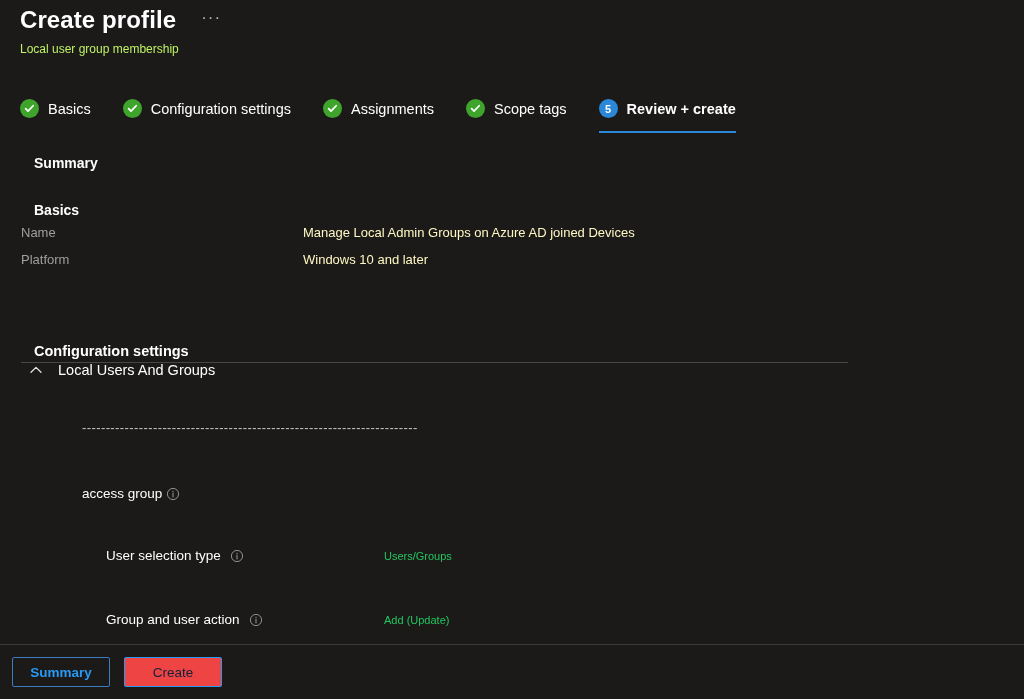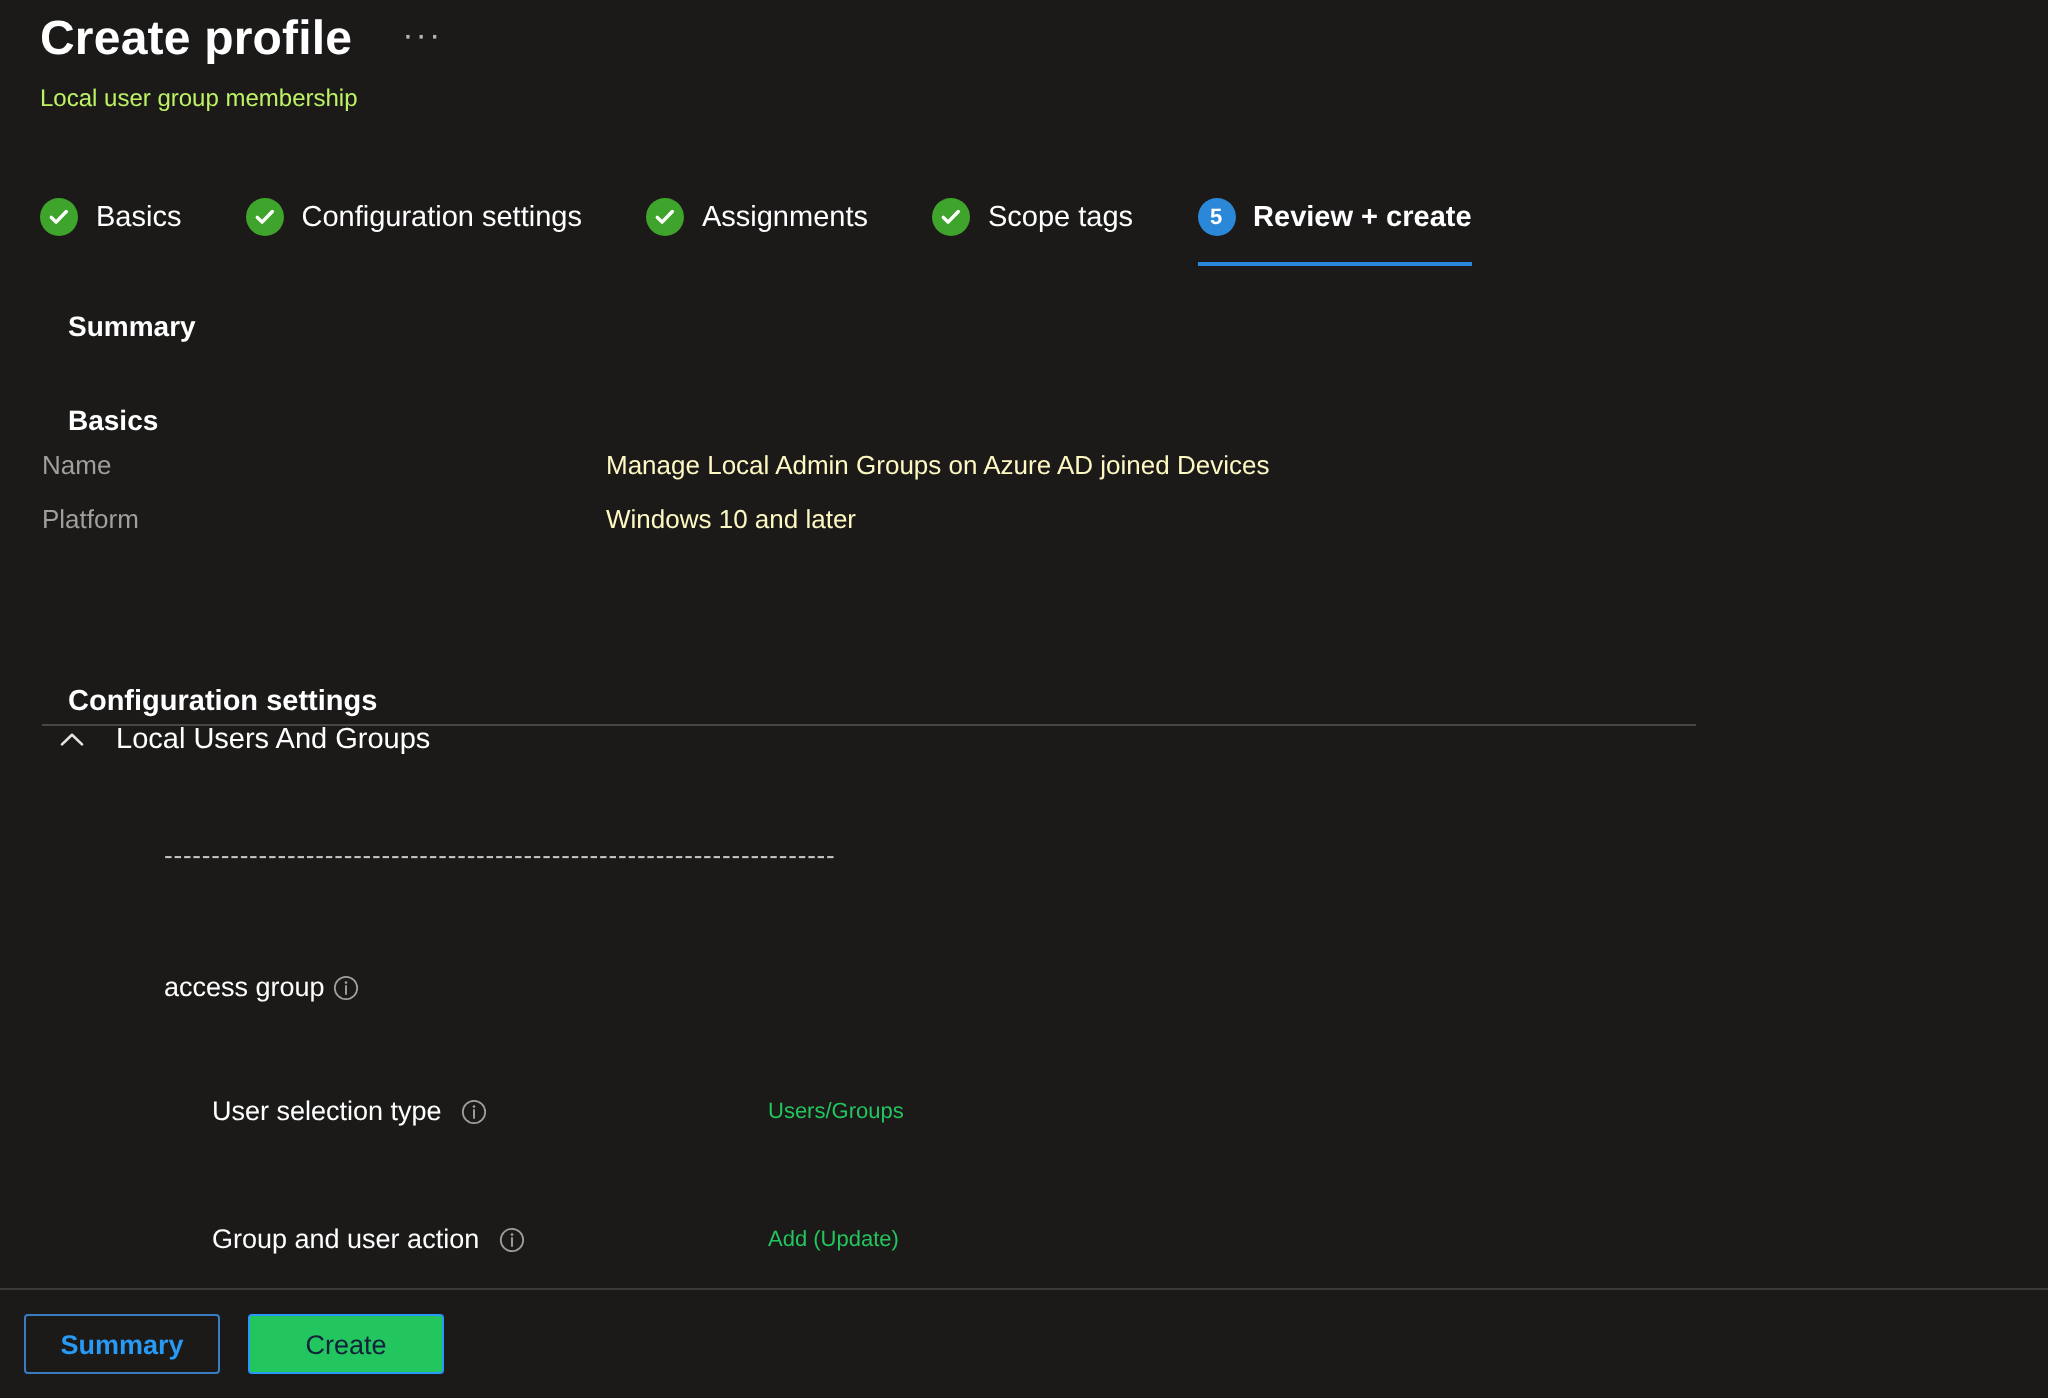--- a/index.html
+++ b/index.html
@@ -259,21 +259,21 @@
     align-items: center;
     justify-content: center;
   }
   .btn-secondary {
     background: transparent;
     border: 1px solid #3a7cbf;
     color: #2899f5;
     font-weight: bold;
   }
   .btn-primary {
-    background: #22c55e;
+    background: #ef4444;
     border: 1px solid #2899f5;
     color: #11213a;
     font-weight: normal;
   }
 </style>
 </head>
 <body>
 
 <div id="page">
 

